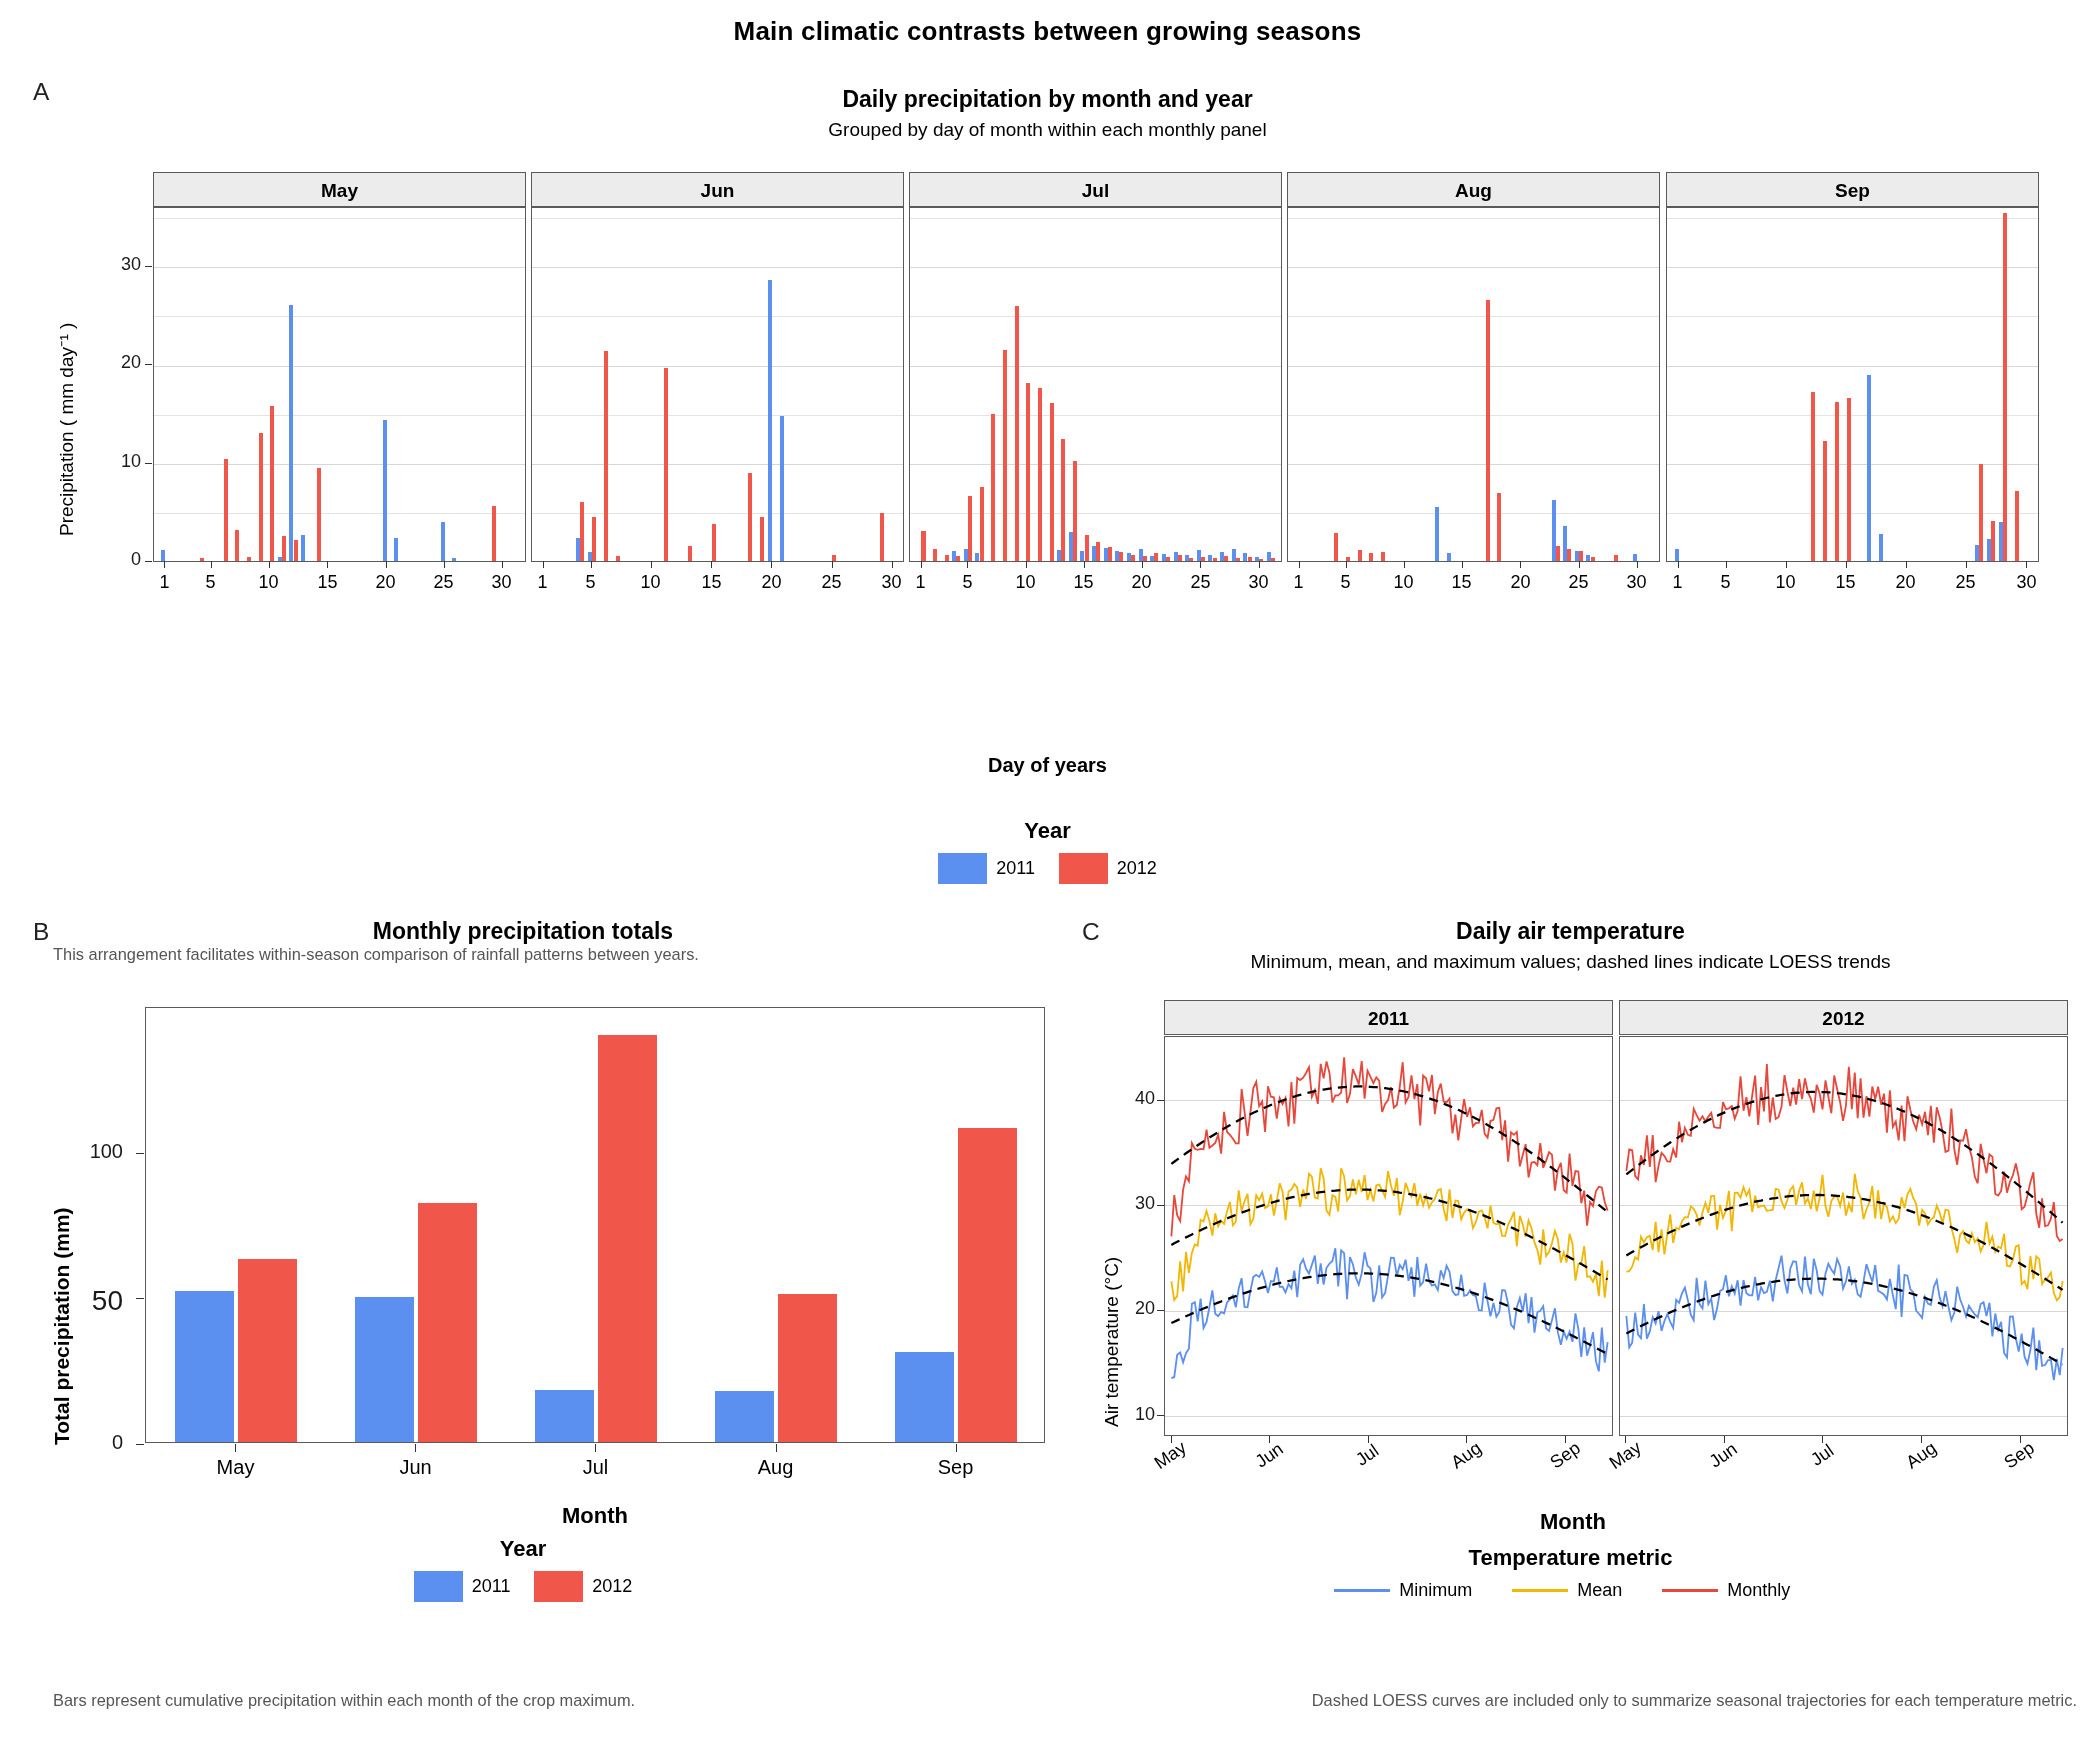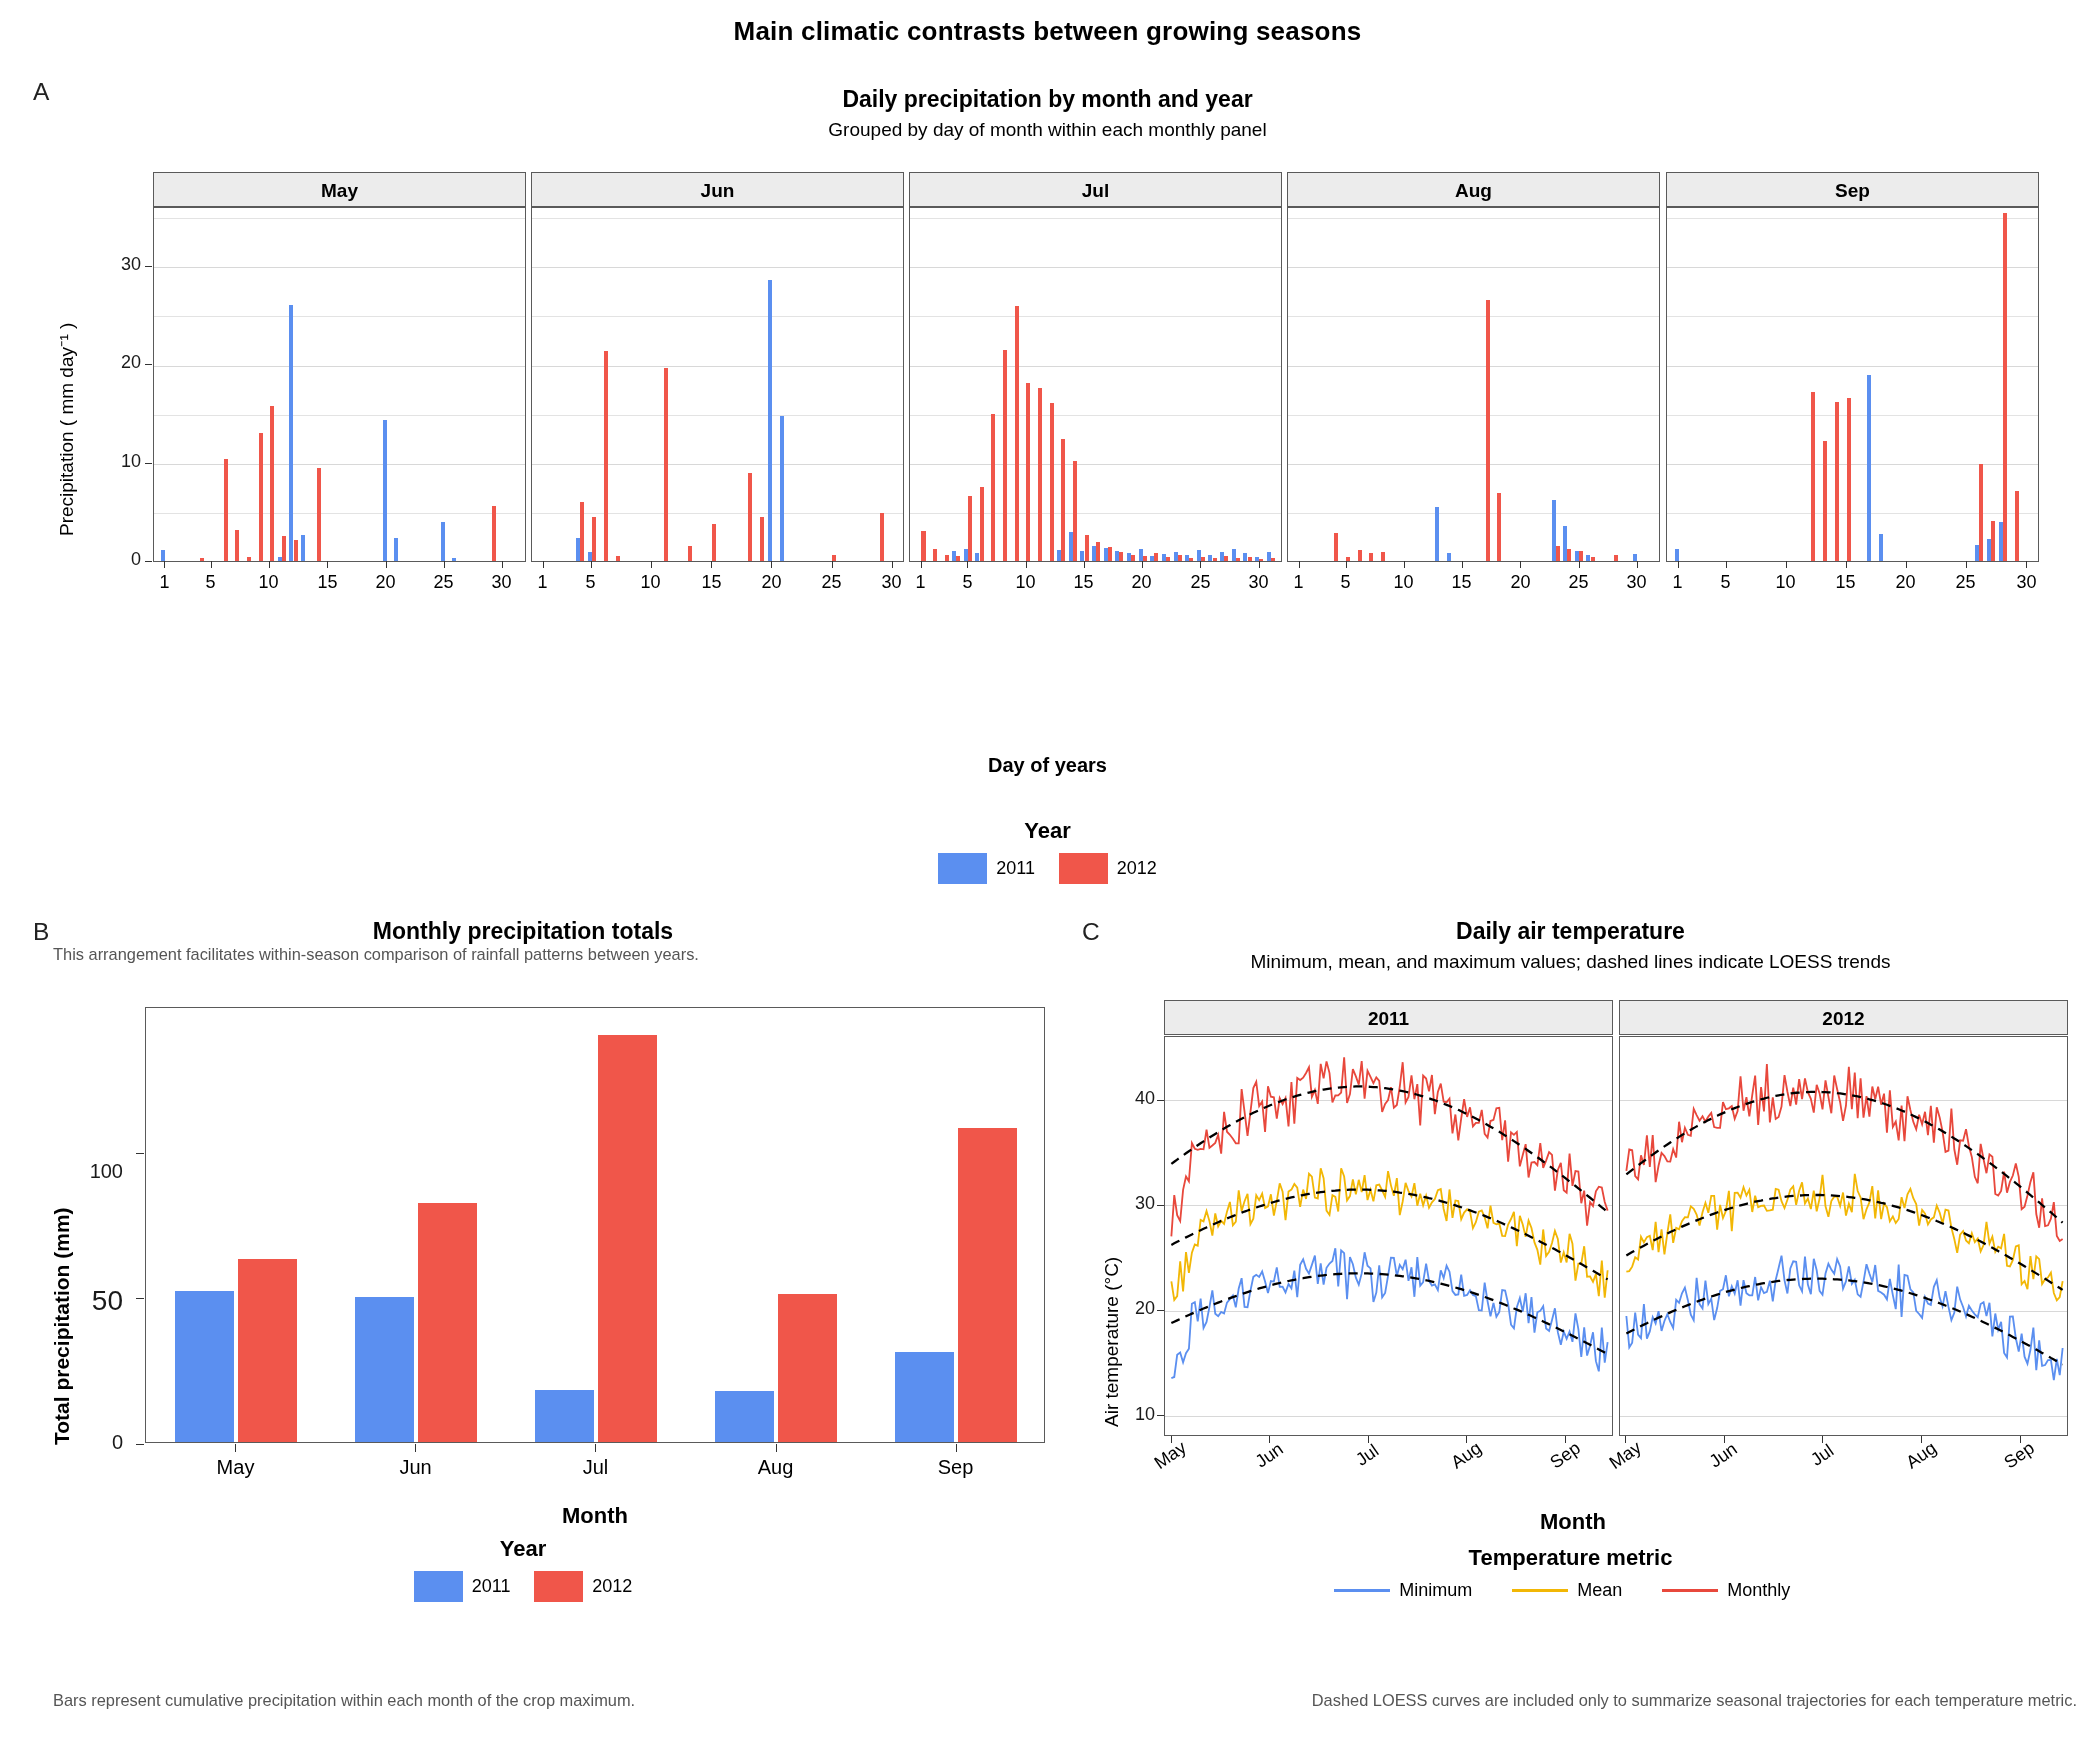--- a/index.html
+++ b/index.html
@@ -439,21 +439,21 @@
 <div id="panelB">
   <div class="chart-title">Monthly precipitation totals</div>
 
   <div style="position:absolute; left:0; top:82px; width:1046px; height:509px;">
     <div class="y-axis-title" style="left:50px; top:445px; font-weight:bold; font-size:21px;">Total precipitation (mm)</div>
     <div id="b-yticks">
         <div class="axis-label-y" style="left:68px; top:431px; width:55px; font-size:20px;">0</div>
         <div class="tick-mark" style="left:136px; top:444px; width:8.2px; height:0.9px;"></div>
         <div class="axis-label-y" style="left:68px; top:285px; width:55px; font-size:28px;">50</div>
         <div class="tick-mark" style="left:136px; top:298px; width:8.2px; height:0.9px;"></div>
-        <div class="axis-label-y" style="left:68px; top:140px; width:55px; font-size:20px;margin-top:20px;">100</div>
+        <div class="axis-label-y" style="left:68px; top:140px; width:55px; font-size:20px;">100</div>
         <div class="tick-mark" style="left:136px; top:153px; width:8.2px; height:0.9px;"></div>
       </div>
     <div class="plot-area" id="b-plot" style="position:absolute; left:145px; top:7.3px; width:900px; height:436px;">
         <div class="bar" style="left:29px; width:59px; height:151px; background:#5b8ff0;"></div>
         <div class="bar" style="left:92px; width:59px; height:183px; background:#f0564a;"></div>
         <div class="bar" style="left:209px; width:59px; height:145px; background:#5b8ff0;"></div>
         <div class="bar" style="left:272px; width:59px; height:239px; background:#f0564a;"></div>
         <div class="bar" style="left:389px; width:59px; height:52px; background:#5b8ff0;"></div>
         <div class="bar" style="left:452px; width:59px; height:407px; background:#f0564a;"></div>
         <div class="bar" style="left:569px; width:59px; height:51px; background:#5b8ff0;"></div>

